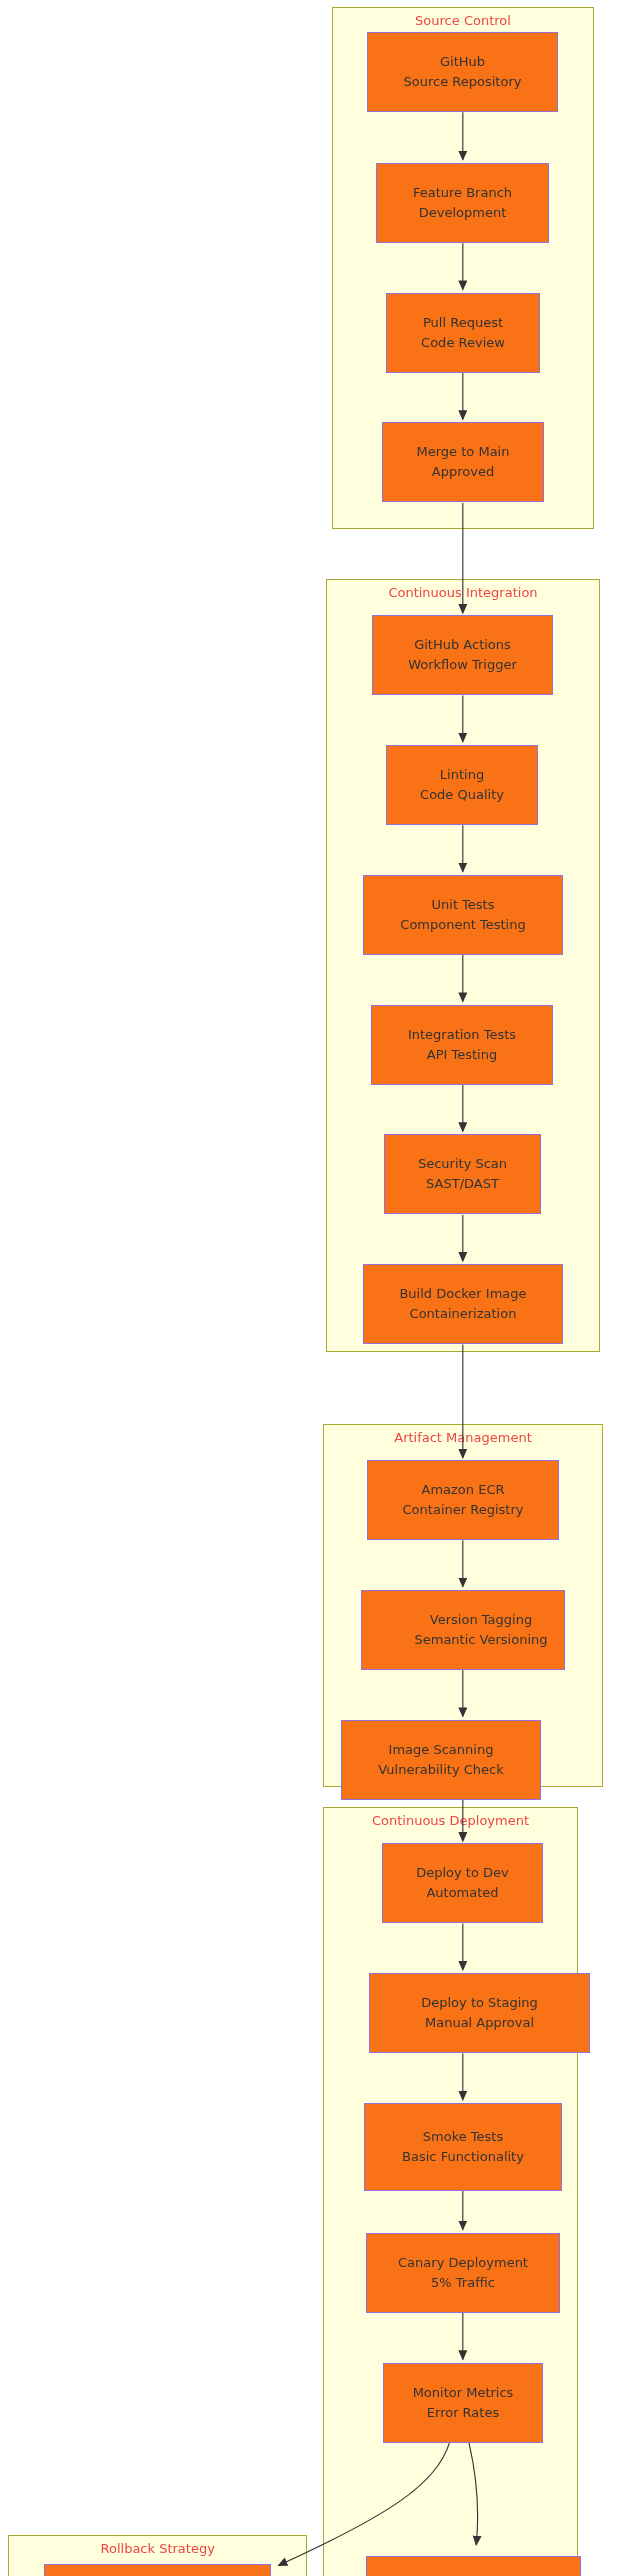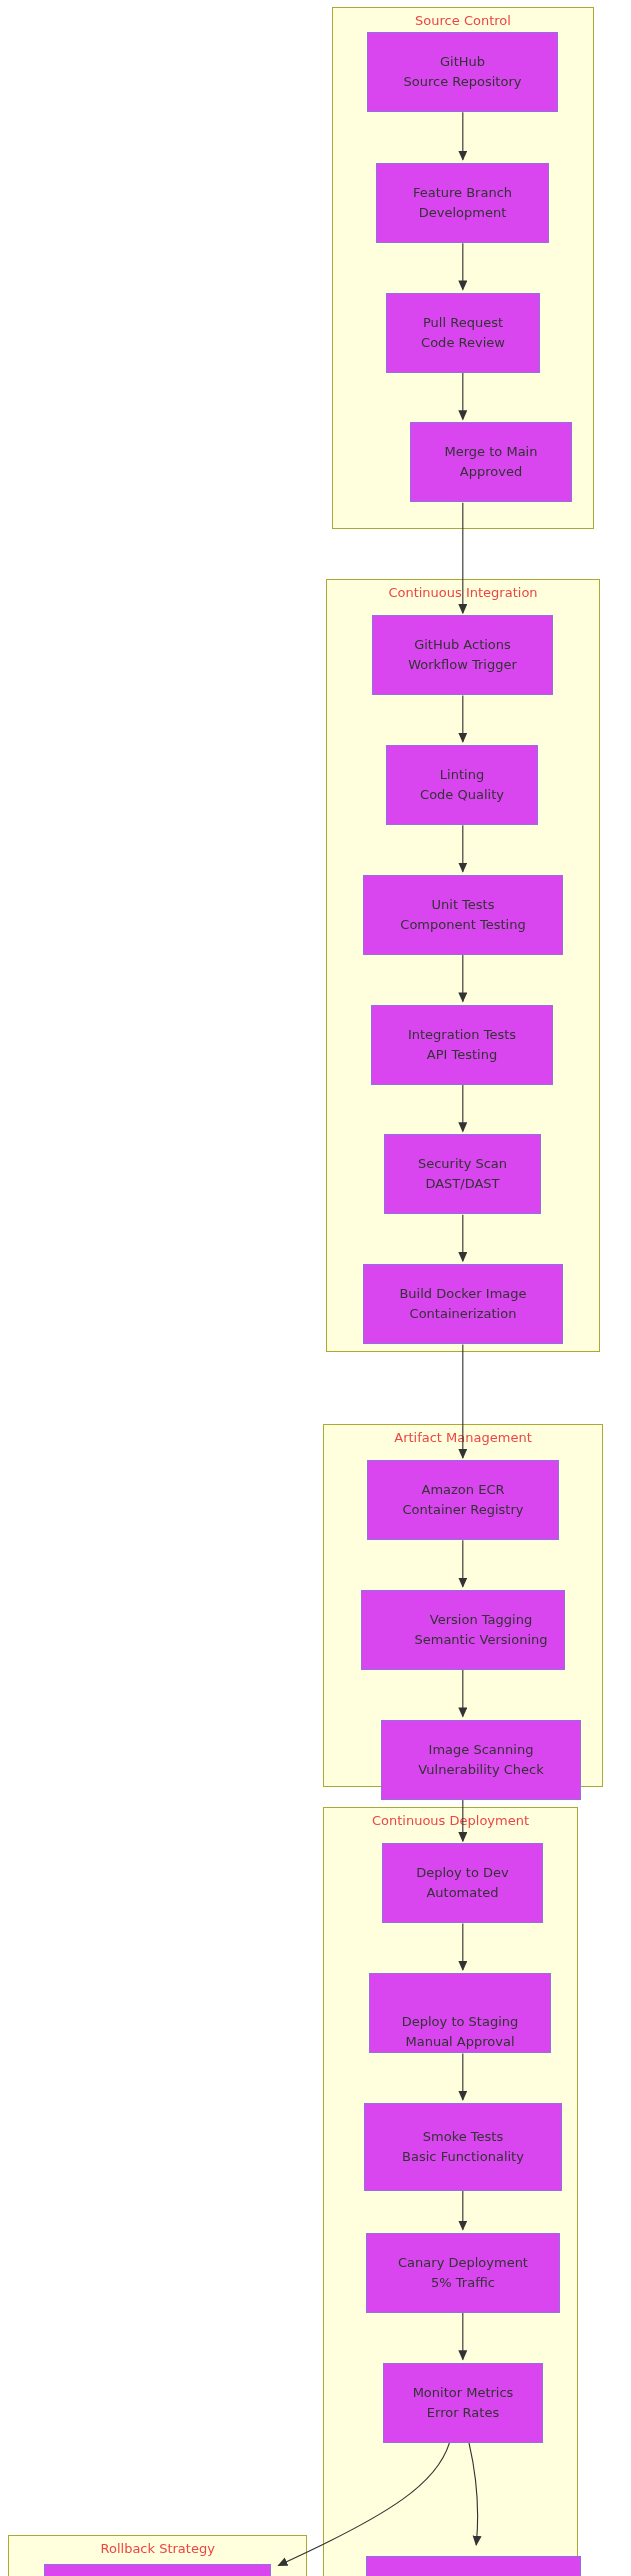--- a/index.html
+++ b/index.html
@@ -23,21 +23,21 @@
     left:0; right:0;
     top:5.2px;
     text-align:center;
     font-size:13px;
     color:#ef4444;
     font-family:"DejaVu Sans", sans-serif;
     white-space:nowrap;
   }
   .node {
     position:absolute;
-    background:#d946ef;
+    background:#f97316;
     border:1px solid #9370db;
     box-sizing:border-box;
     display:flex;
     flex-direction:column;
     align-items:center;
     justify-content:center;
     color:#333333;
     font-size:13px;
     line-height:1.55;
     text-align:center;
@@ -121,21 +121,21 @@
   <div class="node" style="left:376px; top:163px; width:173px; height:80px;">
     <span class="ln">Feature Branch</span>
     <span class="ln">Development</span>
   </div>
 
   <div class="node" style="left:386px; top:293px; width:154px; height:80px;">
     <span class="ln">Pull Request</span>
     <span class="ln">Code Review</span>
   </div>
 
-  <div class="node" style="left:382px; top:422px; width:162px; height:80px;margin-left:28px;">
+  <div class="node" style="left:382px; top:422px; width:162px; height:80px;">
     <span class="ln">Merge to Main</span>
     <span class="ln">Approved</span>
   </div>
 
   <div class="node" style="left:372px; top:615px; width:181px; height:80px;">
     <span class="ln">GitHub Actions</span>
     <span class="ln">Workflow Trigger</span>
   </div>
 
   <div class="node" style="left:386px; top:745px; width:152px; height:80px;">
@@ -148,49 +148,49 @@
     <span class="ln">Component Testing</span>
   </div>
 
   <div class="node" style="left:371px; top:1005px; width:182px; height:80px;">
     <span class="ln">Integration Tests</span>
     <span class="ln">API Testing</span>
   </div>
 
   <div class="node" style="left:384px; top:1134px; width:157px; height:80px;">
     <span class="ln">Security Scan</span>
-    <span class="ln">DAST/DAST</span>
+    <span class="ln">SAST/DAST</span>
   </div>
 
   <div class="node" style="left:363px; top:1264px; width:200px; height:80px;">
     <span class="ln">Build Docker Image</span>
     <span class="ln">Containerization</span>
   </div>
 
   <div class="node" style="left:367px; top:1460px; width:192px; height:80px;">
     <span class="ln">Amazon ECR</span>
     <span class="ln">Container Registry</span>
   </div>
 
   <div class="node" style="left:361px; top:1590px; width:204px; height:80px;padding-left:36px;">
     <span class="ln">Version Tagging</span>
     <span class="ln">Semantic Versioning</span>
   </div>
 
-  <div class="node" style="left:381px; top:1720px; width:200px; height:80px;">
+  <div class="node" style="left:341px; top:1720px; width:200px; height:80px;">
     <span class="ln">Image Scanning</span>
     <span class="ln">Vulnerability Check</span>
   </div>
 
   <div class="node" style="left:382px; top:1843px; width:161px; height:80px;">
     <span class="ln">Deploy to Dev</span>
     <span class="ln">Automated</span>
   </div>
 
-  <div class="node" style="left:369px; top:1973px; width:182px; height:80px;justify-content:flex-end;">
+  <div class="node" style="left:369px; top:1973px; width:221px; height:80px;">
     <span class="ln">Deploy to Staging</span>
     <span class="ln">Manual Approval</span>
   </div>
 
   <div class="node" style="left:364px; top:2103px; width:198px; height:88px;">
     <span class="ln">Smoke Tests</span>
     <span class="ln">Basic Functionality</span>
   </div>
 
   <div class="node" style="left:366px; top:2233px; width:194px; height:80px;">

